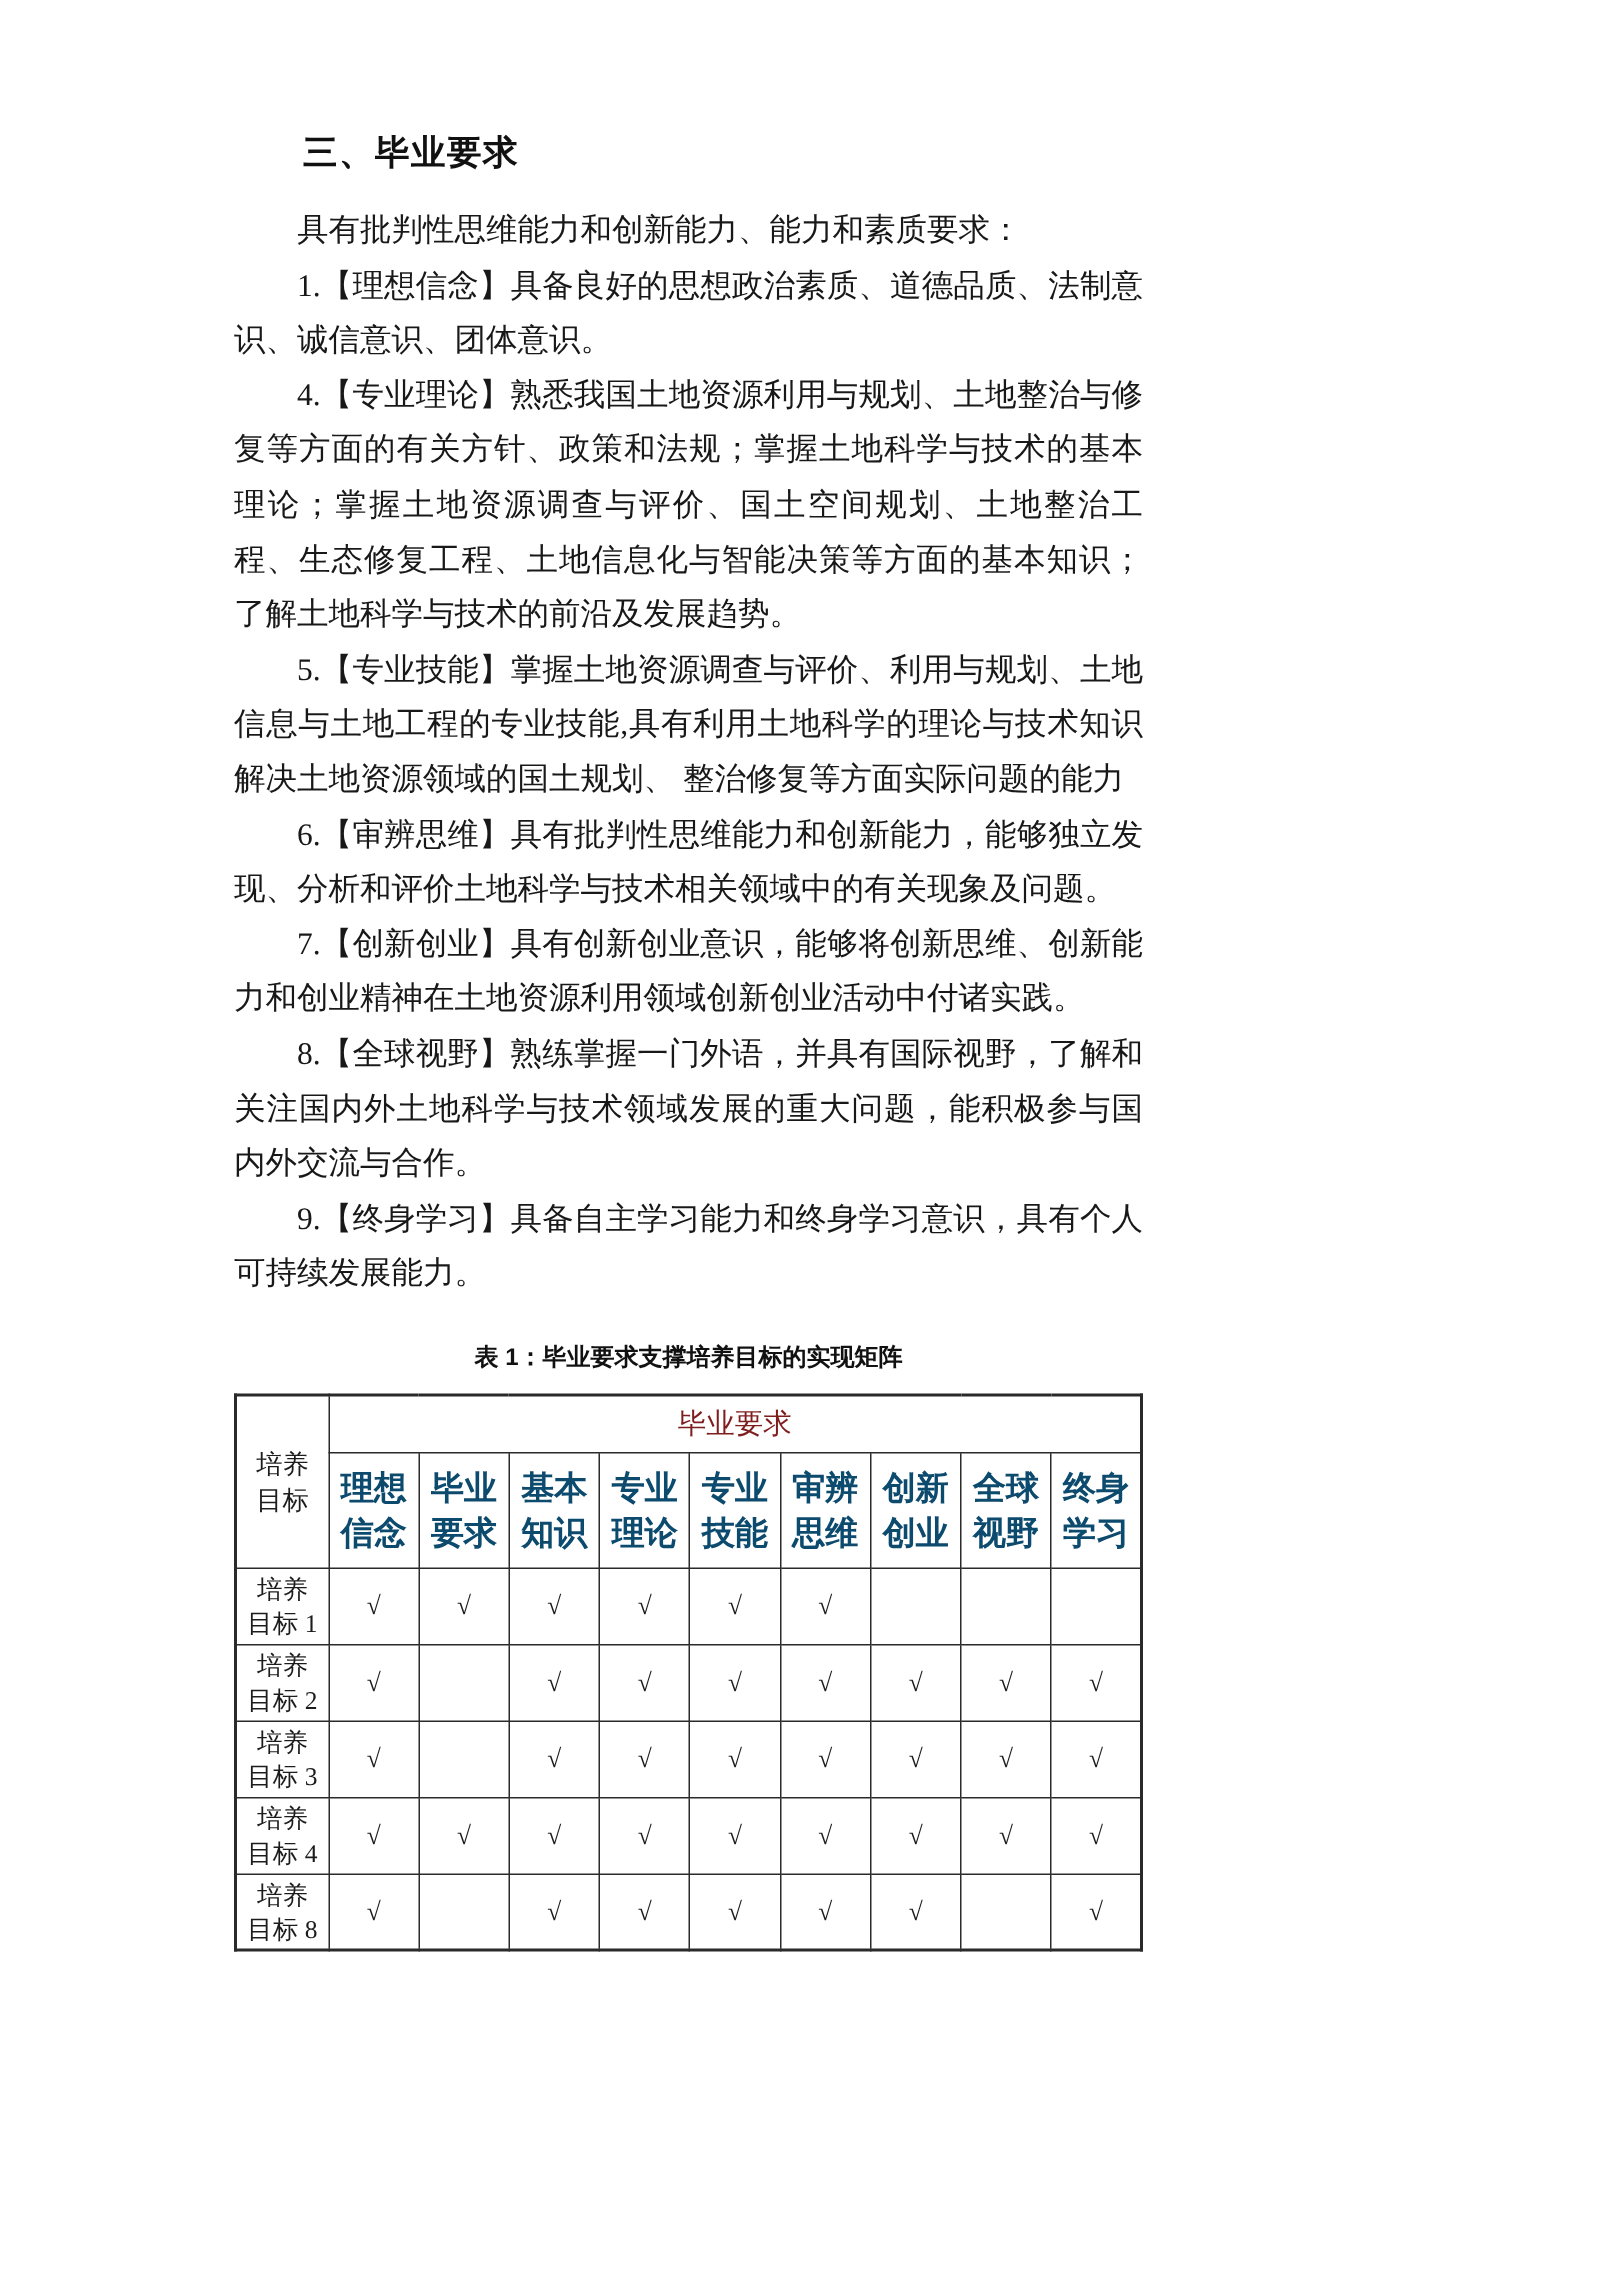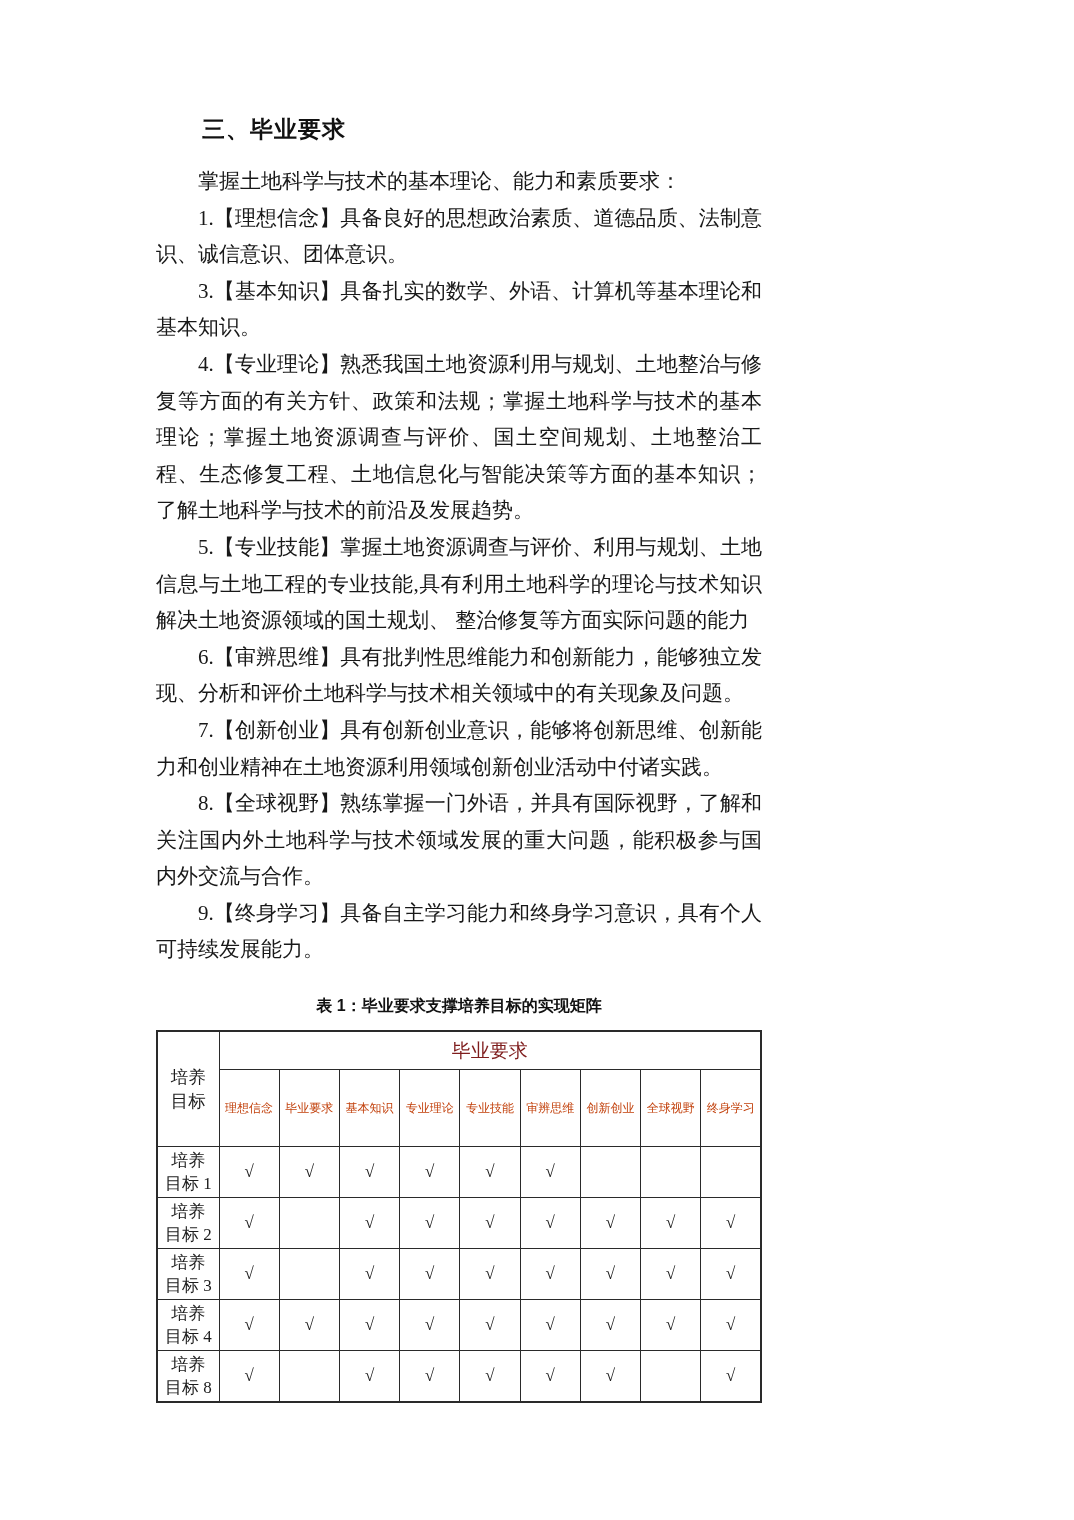--- a/index.html
+++ b/index.html
@@ -6,21 +6,21 @@
     margin: 0;
     padding: 0;
     background: #ffffff;
   }
   .page {
     position: relative;
     width: 918px;
     height: 1520px;
     background: #ffffff;
     box-sizing: border-box;
-    padding: 114px 156px 0 156px;
+    padding: 86px 156px 0 156px;
     color: #141414;
     overflow: hidden;
     font-family: "Liberation Serif", "DejaVu Serif", serif;
   }
   .section-title {
     font-family: "Liberation Sans", "DejaVu Sans", sans-serif;
     font-size: 23px;
     font-weight: bold;
     color: #111111;
     margin: 0 0 18px 0;
@@ -62,22 +62,23 @@
     line-height: 24px;
     color: #1c1c1c;
   }
   th.group {
     height: 37px;
     font-size: 19px;
     color: #7f1d1d;
   }
   tr.colhead-row th {
     height: 76px;
-    font-size: 12px;
-    color: #c2410c;
+    font-size: 22px;
+    color: #0c4a6e;
+    font-weight: bold;
   }
   tr.body-row { height: 51px; }
   tr.body-row th.rowlab {
     font-size: 17px;
     line-height: 23px;
     color: #1c1c1c;
   }
   tr.body-row td {
     font-size: 17px;
     color: #1c1c1c;
@@ -85,24 +86,23 @@
   }
 </style>
 </head>
 <body>
 
 <div class="page">
 
   <h2 class="section-title">三、毕业要求</h2>
 
   <div class="body-text">
-    <p>掌握土地科学与技术的基本理论、能力和素质要求：</p>
+    <p>具有批判性思维能力和创新能力、能力和素质要求：</p>
 
     <p><span>1.</span><span>【理想信念】</span><span>具备良好的思想政治素质、道德品质、法制意识、诚信意识、团体意识。</span></p>
-    <p><span>3.</span><span>【基本知识】</span><span>具备扎实的数学、外语、计算机等基本理论和基本知识。</span></p>
     <p><span>4.</span><span>【专业理论】</span><span>熟悉我国土地资源利用与规划、土地整治与修复等方面的有关方针、政策和法规；掌握土地科学与技术的基本理论；掌握土地资源调查与评价、国土空间规划、土地整治工程、生态修复工程、土地信息化与智能决策等方面的基本知识；了解土地科学与技术的前沿及发展趋势。</span></p>
     <p><span>5.</span><span>【专业技能】</span><span>掌握土地资源调查与评价、利用与规划、土地信息与土地工程的专业技能,具有利用土地科学的理论与技术知识解决土地资源领域的国土规划、 整治修复等方面实际问题的能力</span></p>
     <p><span>6.</span><span>【审辨思维】</span><span>具有批判性思维能力和创新能力，能够独立发现、分析和评价土地科学与技术相关领域中的有关现象及问题。</span></p>
     <p><span>7.</span><span>【创新创业】</span><span>具有创新创业意识，能够将创新思维、创新能力和创业精神在土地资源利用领域创新创业活动中付诸实践。</span></p>
     <p><span>8.</span><span>【全球视野】</span><span>熟练掌握一门外语，并具有国际视野，了解和关注国内外土地科学与技术领域发展的重大问题，能积极参与国内外交流与合作。</span></p>
     <p><span>9.</span><span>【终身学习】</span><span>具备自主学习能力和终身学习意识，具有个人可持续发展能力。</span></p>
   </div>
 
   <div class="table-caption">表 1：毕业要求支撑培养目标的实现矩阵</div>
 

